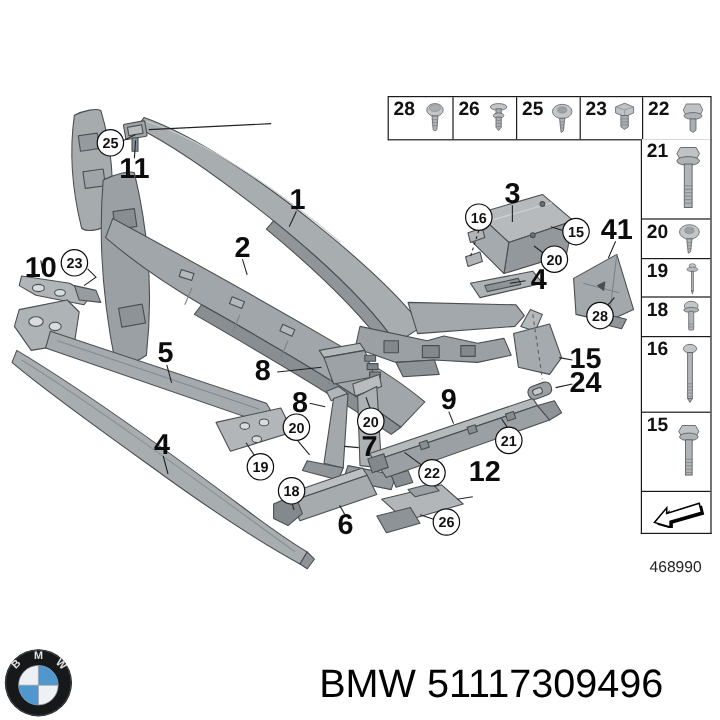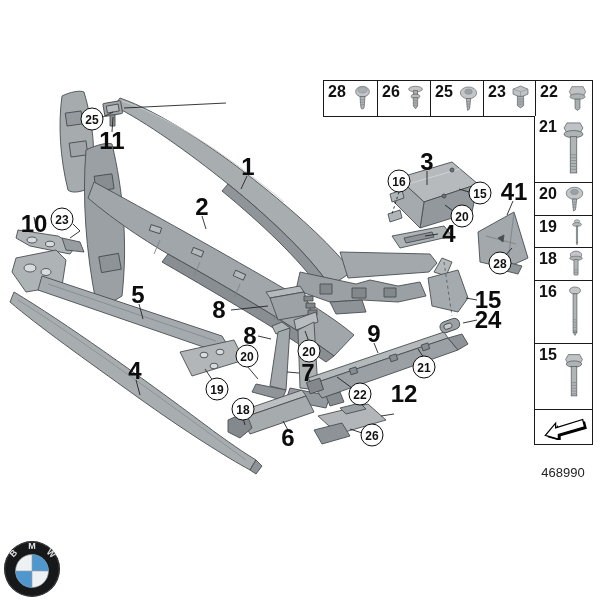--- a/index.html
+++ b/index.html
@@ -406,14 +406,15 @@
     <circle cx="30" cy="31" r="27.2" fill="none" stroke="#45484b" stroke-width="0.8"></circle>
     <circle cx="30" cy="33" r="16.5" fill="#eef1f3" stroke="#8a9093" stroke-width="0.6"></circle>
     <path d="M30,33 L30,16.5 A16.5,16.5 0 0 1 46.5,33 Z" fill="#4f97cc"></path>
     <path d="M30,33 L13.5,33 A16.5,16.5 0 0 0 30,49.5 Z" fill="#4f97cc"></path>
     <path d="M13.5,33 H46.5 M30,16.5 V49.5" stroke="#9aa0a4" stroke-width="0.6" fill="none"></path>
     <text x="0" y="0" transform="translate(13.5,17.5) rotate(-45)" font-size="9" font-weight="bold" fill="#dfe3e6" text-anchor="middle" font-family="Liberation Sans, sans-serif">B</text>
     <text x="30" y="11" font-size="9" font-weight="bold" fill="#dfe3e6" text-anchor="middle" font-family="Liberation Sans, sans-serif">M</text>
     <text x="0" y="0" transform="translate(47,17.5) rotate(45)" font-size="9" font-weight="bold" fill="#dfe3e6" text-anchor="middle" font-family="Liberation Sans, sans-serif">W</text>
   </svg>
 
+  <div class="part-number">BMW 51117309496</div>
 
 </div>
 
 </body></html>

